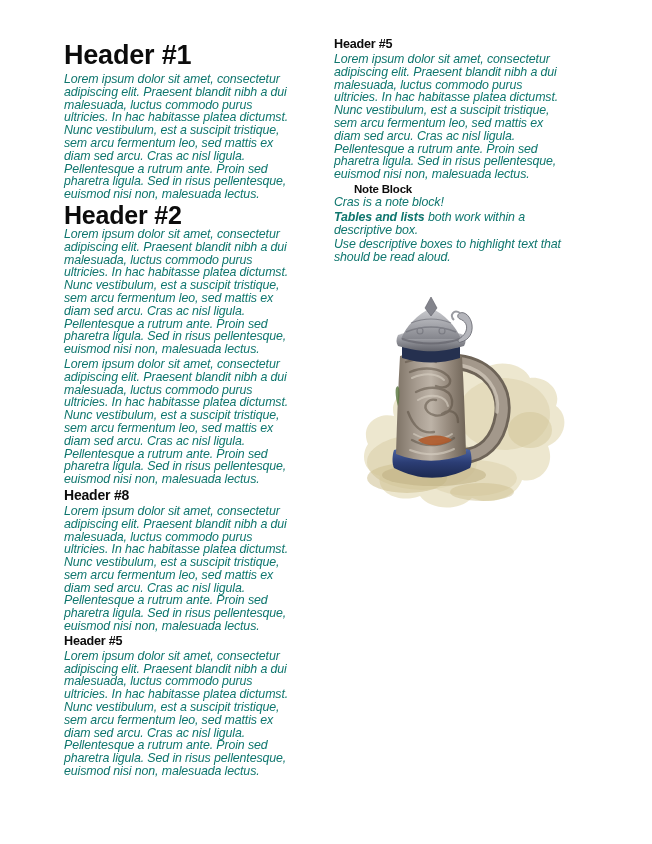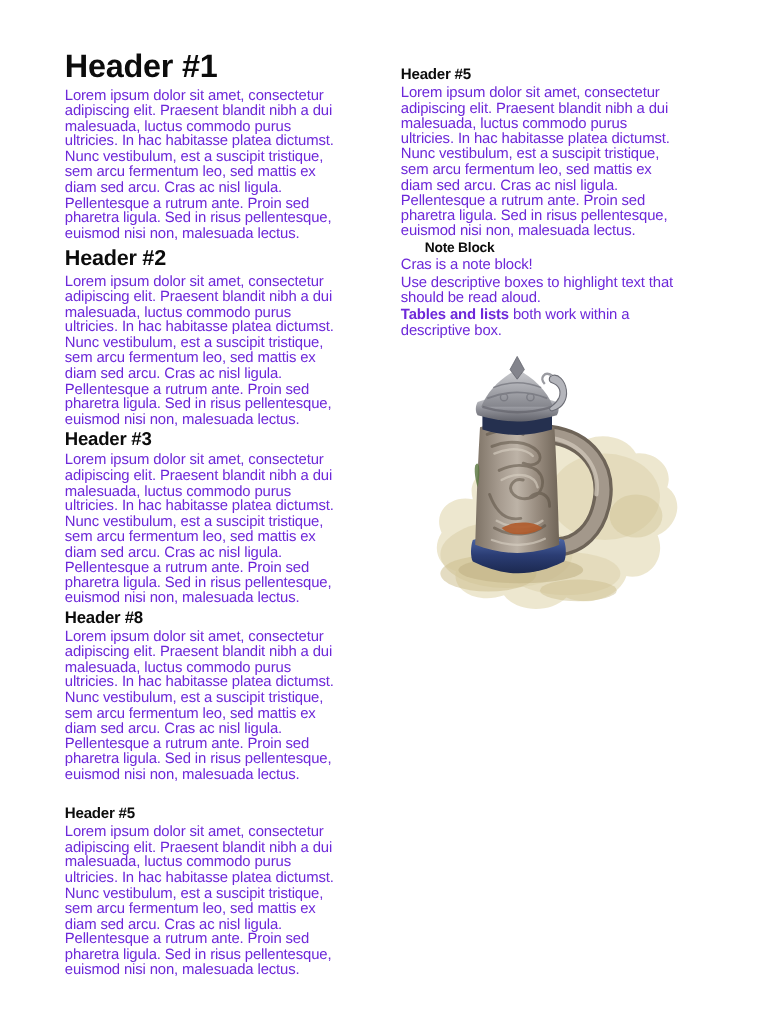--- a/index.html
+++ b/index.html
@@ -1,32 +1,32 @@
 <!DOCTYPE html>
 <html><head>
 <meta charset="utf-8">
 <style>
   html,body{margin:0;padding:0;background:#ffffff;}
   .page{
     position:relative;width:652px;height:844px;background:#ffffff;overflow:hidden;
     font-family:"Liberation Sans","DejaVu Sans",sans-serif;color:#151515;
   }
   .col{position:absolute;}
-  .col-left{left:54px;top:40px;width:268px;}
+  .col-left{left:64px;top:40px;width:268px;}
   .col-right{left:334px;top:36px;width:292px;}
   .body-text{
     font-size:12.4px;line-height:12.8px;letter-spacing:-0.12px;
-    margin:0 0 2px 0;white-space:pre-line;color:#6d28d9;
+    margin:0 0 2px 0;white-space:pre-line;color:#0f766e;font-style:italic;
   }
   h1,h2,h3,h4,h5,h6{color:#0c0c0c;font-weight:bold;letter-spacing:-0.2px;}
   h1{font-size:27px;line-height:30px;margin:0 0 3px 0;}
-  h2{font-size:18px;line-height:22px;margin:3px 0 2px 0;}
+  h2{font-size:25px;line-height:22px;margin:3px 0 2px 0;}
   h3{font-size:15.5px;line-height:17px;margin:2px 0 2px 0;}
   h4{font-size:14px;line-height:15px;margin:2px 0 2px 0;}
-  h5{font-size:12.6px;line-height:13px;margin:20px 0 2px 0;}
+  h5{font-size:12.6px;line-height:13px;margin:2px 0 2px 0;}
   h6{font-size:11.5px;line-height:12px;margin:2px 0 1px 0;padding-left:20px;}
   .figure-wrap{position:absolute;left:332px;top:292px;width:300px;height:230px;}
   .figure-wrap svg{display:block;}
 </style>
 </head>
 <body>
 
 <div class="page">
 
   <div class="col col-left">
@@ -47,21 +47,20 @@
 adipiscing elit. Praesent blandit nibh a dui
 malesuada, luctus commodo purus
 ultricies. In hac habitasse platea dictumst.
 Nunc vestibulum, est a suscipit tristique,
 sem arcu fermentum leo, sed mattis ex
 diam sed arcu. Cras ac nisl ligula.
 Pellentesque a rutrum ante. Proin sed
 pharetra ligula. Sed in risus pellentesque,
 euismod nisi non, malesuada lectus.</p>
 
-    <h3>Header #3</h3>
     <p class="body-text">Lorem ipsum dolor sit amet, consectetur
 adipiscing elit. Praesent blandit nibh a dui
 malesuada, luctus commodo purus
 ultricies. In hac habitasse platea dictumst.
 Nunc vestibulum, est a suscipit tristique,
 sem arcu fermentum leo, sed mattis ex
 diam sed arcu. Cras ac nisl ligula.
 Pellentesque a rutrum ante. Proin sed
 pharetra ligula. Sed in risus pellentesque,
 euismod nisi non, malesuada lectus.</p>
@@ -100,25 +99,25 @@
 Nunc vestibulum, est a suscipit tristique,
 sem arcu fermentum leo, sed mattis ex
 diam sed arcu. Cras ac nisl ligula.
 Pellentesque a rutrum ante. Proin sed
 pharetra ligula. Sed in risus pellentesque,
 euismod nisi non, malesuada lectus.</p>
 
     <h6>Note Block</h6>
     <p class="body-text">Cras is a note block!</p>
 
+    <p class="body-text"><strong>Tables and lists</strong><span> both work within a
+descriptive box.</span></p>
+
     <p class="body-text">Use descriptive boxes to highlight text that
 should be read aloud.</p>
-
-    <p class="body-text"><strong>Tables and lists</strong><span> both work within a
-descriptive box.</span></p>
   </div>
 
   <div class="figure-wrap">
     <svg width="300" height="230" viewBox="0 0 300 230" xmlns="http://www.w3.org/2000/svg">
       <defs>
         <linearGradient id="bodyGrad" x1="0" y1="0" x2="1" y2="0">
           <stop offset="0" stop-color="#7e7366"></stop>
           <stop offset="0.3" stop-color="#a89d91"></stop>
           <stop offset="0.5" stop-color="#bdb3a7"></stop>
           <stop offset="0.75" stop-color="#968a7d"></stop>

